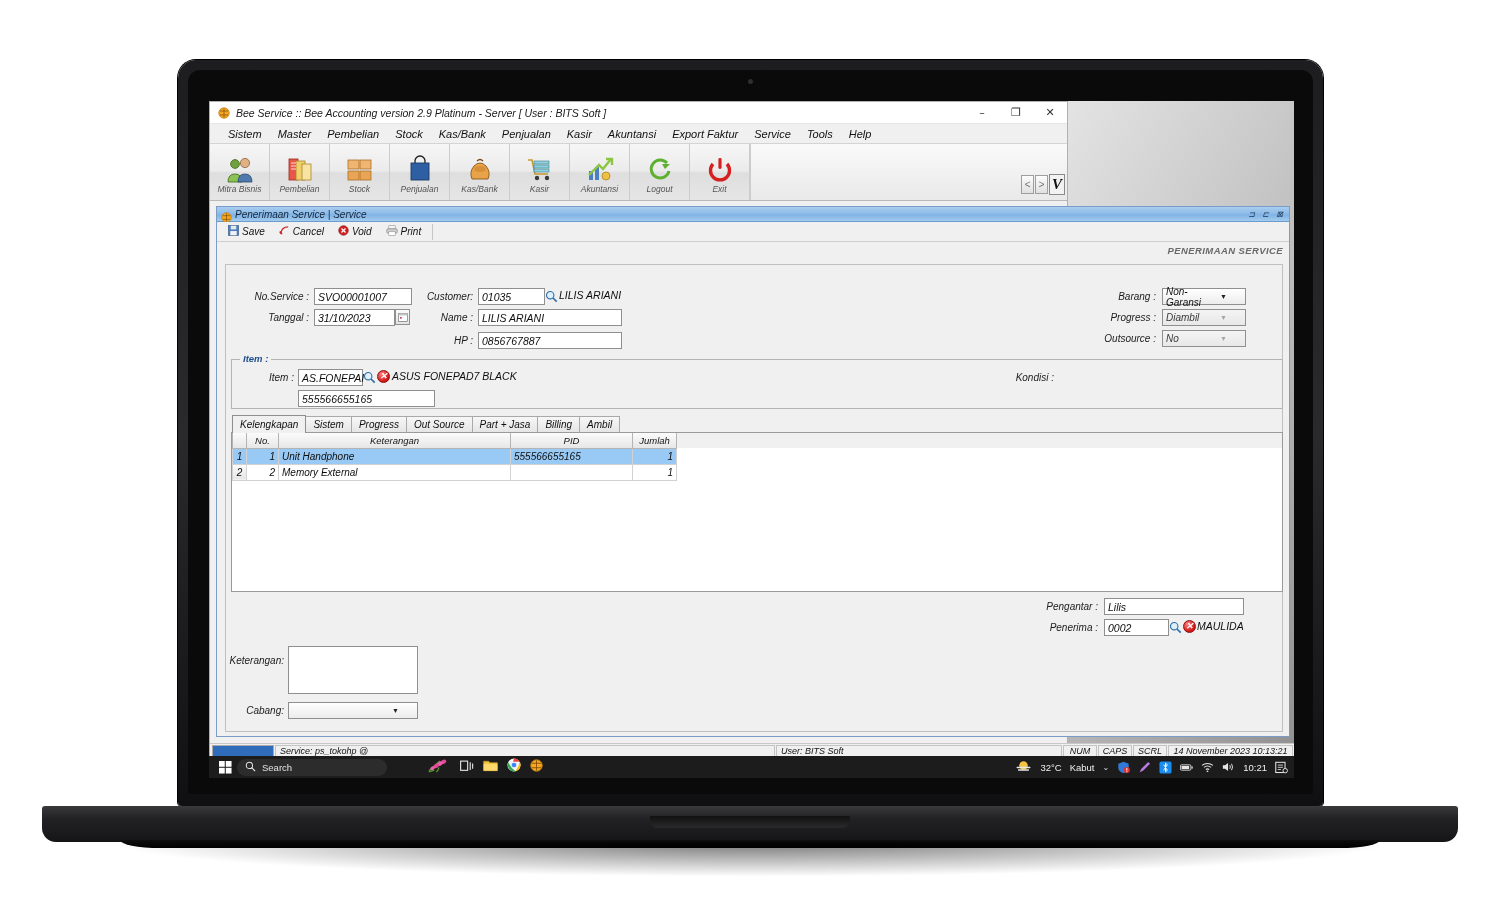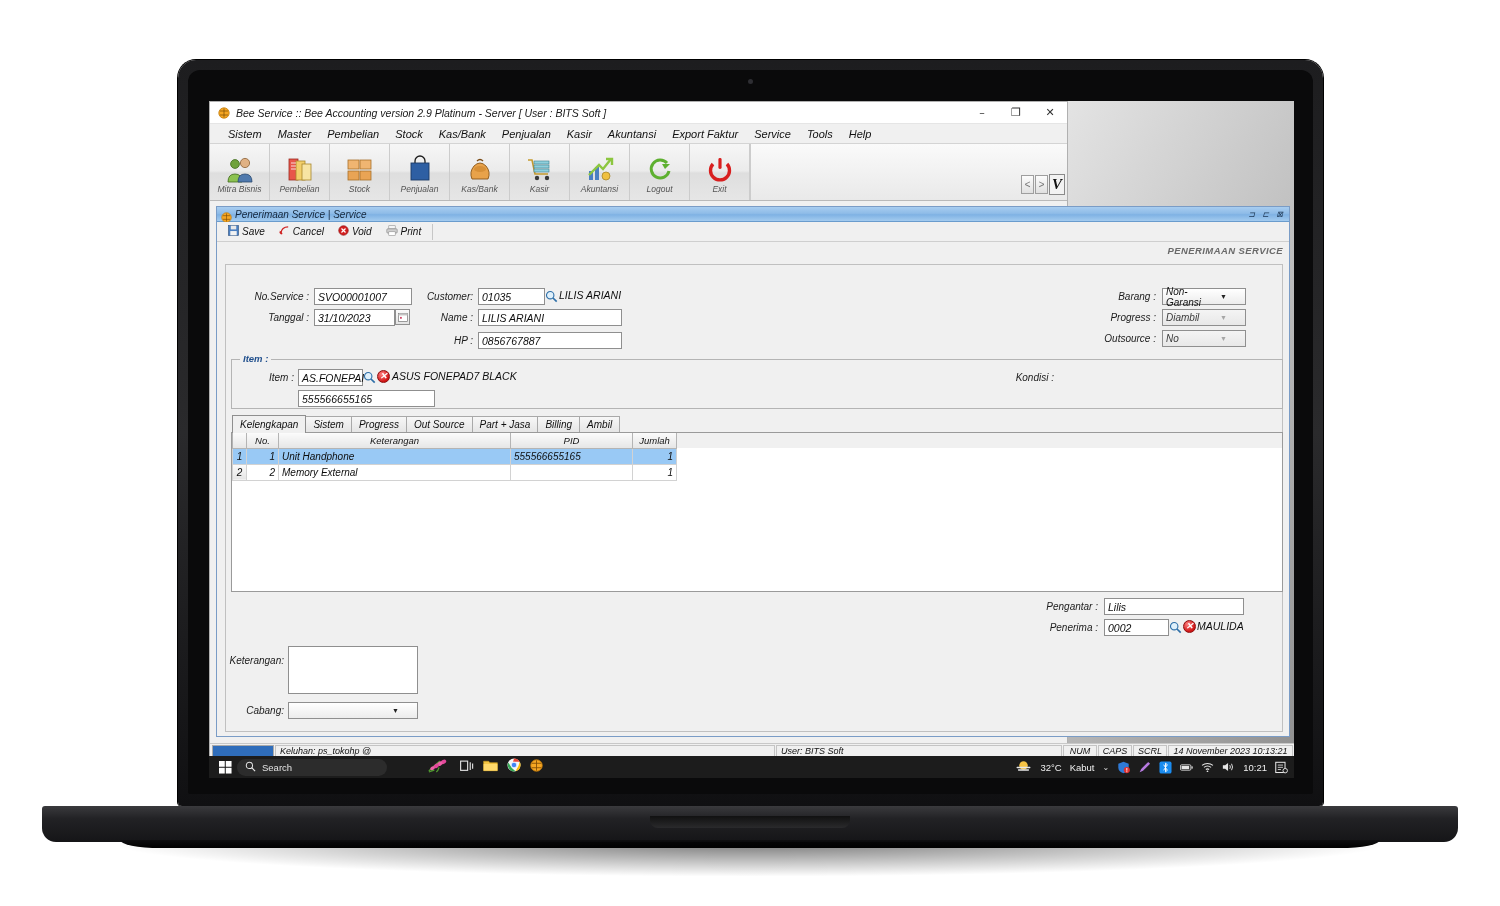--- a/index.html
+++ b/index.html
@@ -675,21 +675,21 @@
                 <span></span>
                 <span class="arr">▼</span>
               </div>
 
             </div>
           </div>
         </div>
 
         <div class="statusbar">
           <div class="sb-prog"></div>
-          <div class="sb-cell" style="flex:0 0 500px;">Keluhan: ps_tokohp @</div>
+          <div class="sb-cell" style="flex:0 0 500px;">Service: ps_tokohp @</div>
           <div class="sb-cell" style="flex:1;">User: BITS Soft</div>
           <div class="sb-cell" style="width:34px;justify-content:center;">NUM</div>
           <div class="sb-cell" style="width:34px;justify-content:center;">CAPS</div>
           <div class="sb-cell" style="width:34px;justify-content:center;">SCRL</div>
           <div class="sb-cell" style="width:125px;justify-content:center;margin-right:2px;">14 November 2023  10:13:21</div>
         </div>
 
       </div>
 
       <div class="taskbar">

